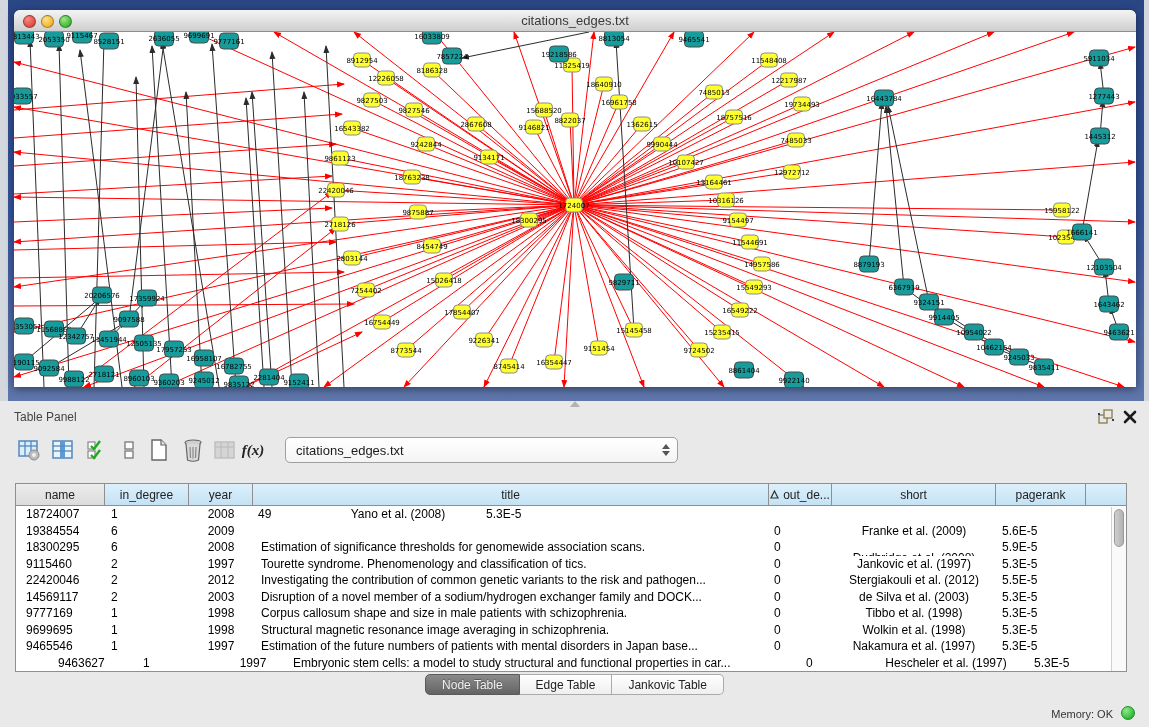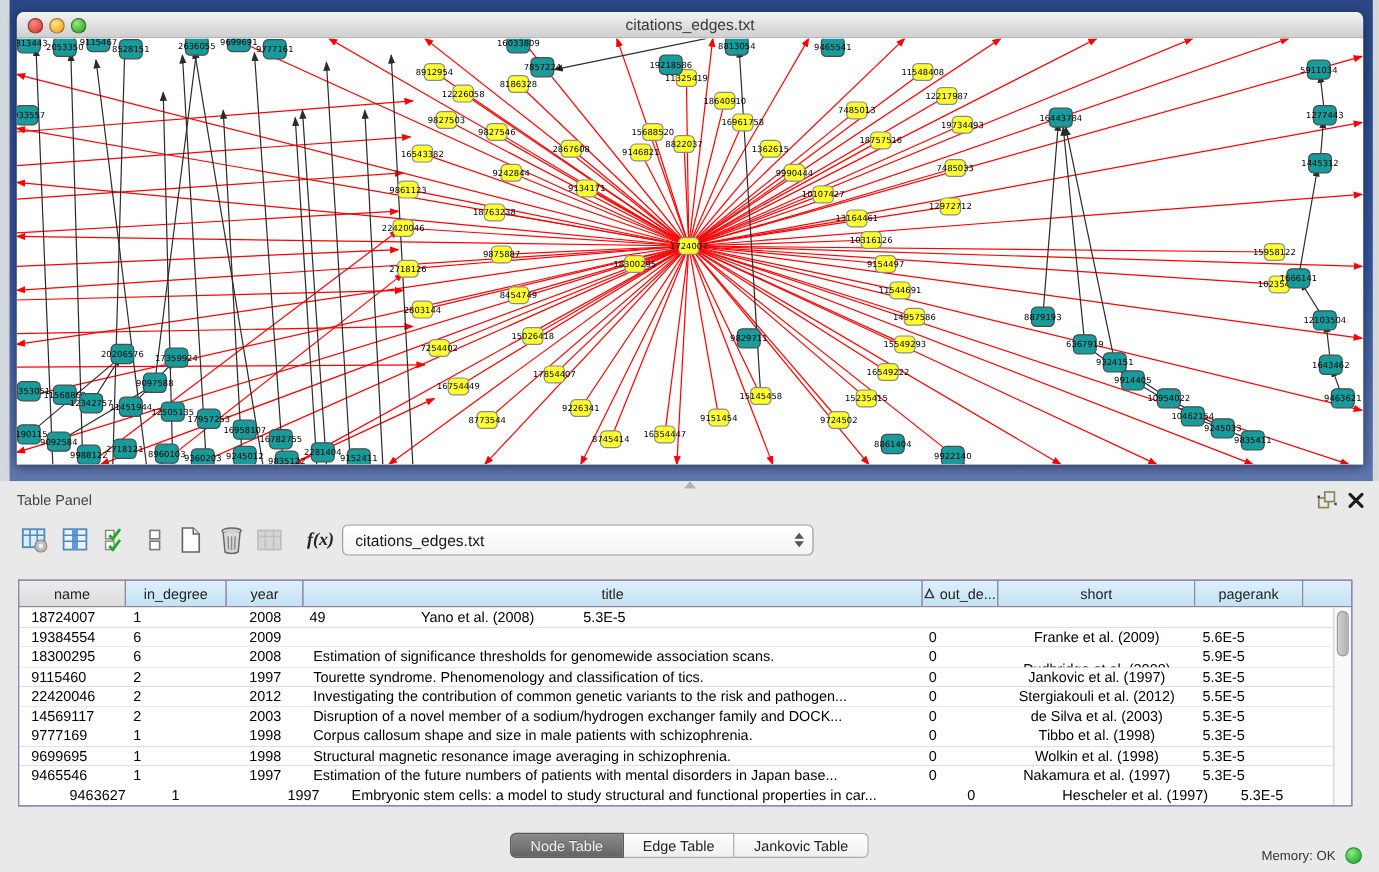--- a/index.html
+++ b/index.html
@@ -59,21 +59,21 @@
     box-shadow:inset 0 1px 0 #fff;
   }
   #combo-value { flex:1; padding-left:10px; font-size:13px; color:#1a1a1a; }
   #combo-stepper { width:18px; display:flex; flex-direction:column; align-items:center; gap:2px; padding-right:4px; }
   #combo-stepper i { display:block; width:0; height:0; border-left:4px solid transparent; border-right:4px solid transparent; }
   #combo-stepper .up { border-bottom:5px solid #555; }
   #combo-stepper .dn { border-top:5px solid #555; }
 
   #table-wrap {
     position:absolute; left:15px; top:82px; width:1112px; height:189px;
-    background:#8b5cf6; border:1px solid #8f8f8f; overflow:hidden;
+    background:#fca5a5; border:1px solid #8f8f8f; overflow:hidden;
   }
   #thead { display:flex; height:22px; border-bottom:1px solid #8f8f8f; }
   .th {
     background:linear-gradient(180deg,#ddf0fb,#c4e2f4);
     border-right:1px solid #8f8f8f; font-size:12px; color:#222;
     display:flex; align-items:center; justify-content:center; cursor:pointer;
     white-space:nowrap; overflow:hidden; flex:0 0 auto;
   }
   .th.gray { background:linear-gradient(180deg,#ececec,#dcdcdc); }
   .th.fill { border-right:none; flex:1 1 auto; cursor:default; }
@@ -89,21 +89,21 @@
     position:absolute; right:0; top:23px; bottom:0; width:15px;
     background:#fafafa; border-left:1px solid #d0d0d0;
   }
   #vthumb { position:absolute; left:2px; top:2px; width:10px; height:38px;
     background:linear-gradient(90deg,#cfcfcf,#b2b2b2); border:1px solid #9a9a9a; border-radius:5px; }
 
   #tab-row { position:absolute; left:0; top:273px; width:100%; display:flex; justify-content:center; }
   .seg-tab {
     height:21px; padding:0 16px; font-size:12px; line-height:20px; color:#222;
     background:linear-gradient(180deg,#ffffff,#efefef); border:1px solid #ababab;
-    border-left:none; cursor:pointer;margin-top:20px;
+    border-left:none; cursor:pointer;
   }
   .seg-tab:first-child { border-left:1px solid #ababab; border-radius:5px 0 0 5px; }
   .seg-tab:last-child { border-radius:0 5px 5px 0; }
   .seg-tab.selected {
     background:linear-gradient(180deg,#8a8a8a,#646464); color:#f1f1f1;
     border-color:#5a5a5a; text-shadow:0 -1px 0 rgba(0,0,0,.3);
   }
 
   #status-bar { position:absolute; left:0; bottom:0; width:100%; height:27px; }
   #memory-label { position:absolute; right:36px; top:8px; font-size:11px; color:#333; }
@@ -787,21 +787,21 @@
         </svg>
       </span>
       <span class="tool-btn" style="left:212px">
         <svg width="24" height="24" viewBox="0 0 24 24" opacity="0.45">
           <rect x="2" y="4" width="19" height="16" fill="#bfbfbf" stroke="#8a8a8a" stroke-width="1.4"></rect>
           <line x1="2" y1="9" x2="21" y2="9" stroke="#8a8a8a" stroke-width="1.2"></line>
           <line x1="8" y1="4" x2="8" y2="20" stroke="#8a8a8a" stroke-width="1.2"></line>
           <line x1="15" y1="4" x2="15" y2="20" stroke="#8a8a8a" stroke-width="1.2"></line>
         </svg>
       </span>
-      <span class="tool-btn" style="left:254px">
+      <span class="tool-btn" style="left:240px">
         <span class="fx">f(x)</span>
       </span>
 
       <div id="table-combo">
         <span id="combo-value">citations_edges.txt</span>
         <span id="combo-stepper">
             <i class="up"></i>
             <i class="dn"></i>
           </span>
       </div>

